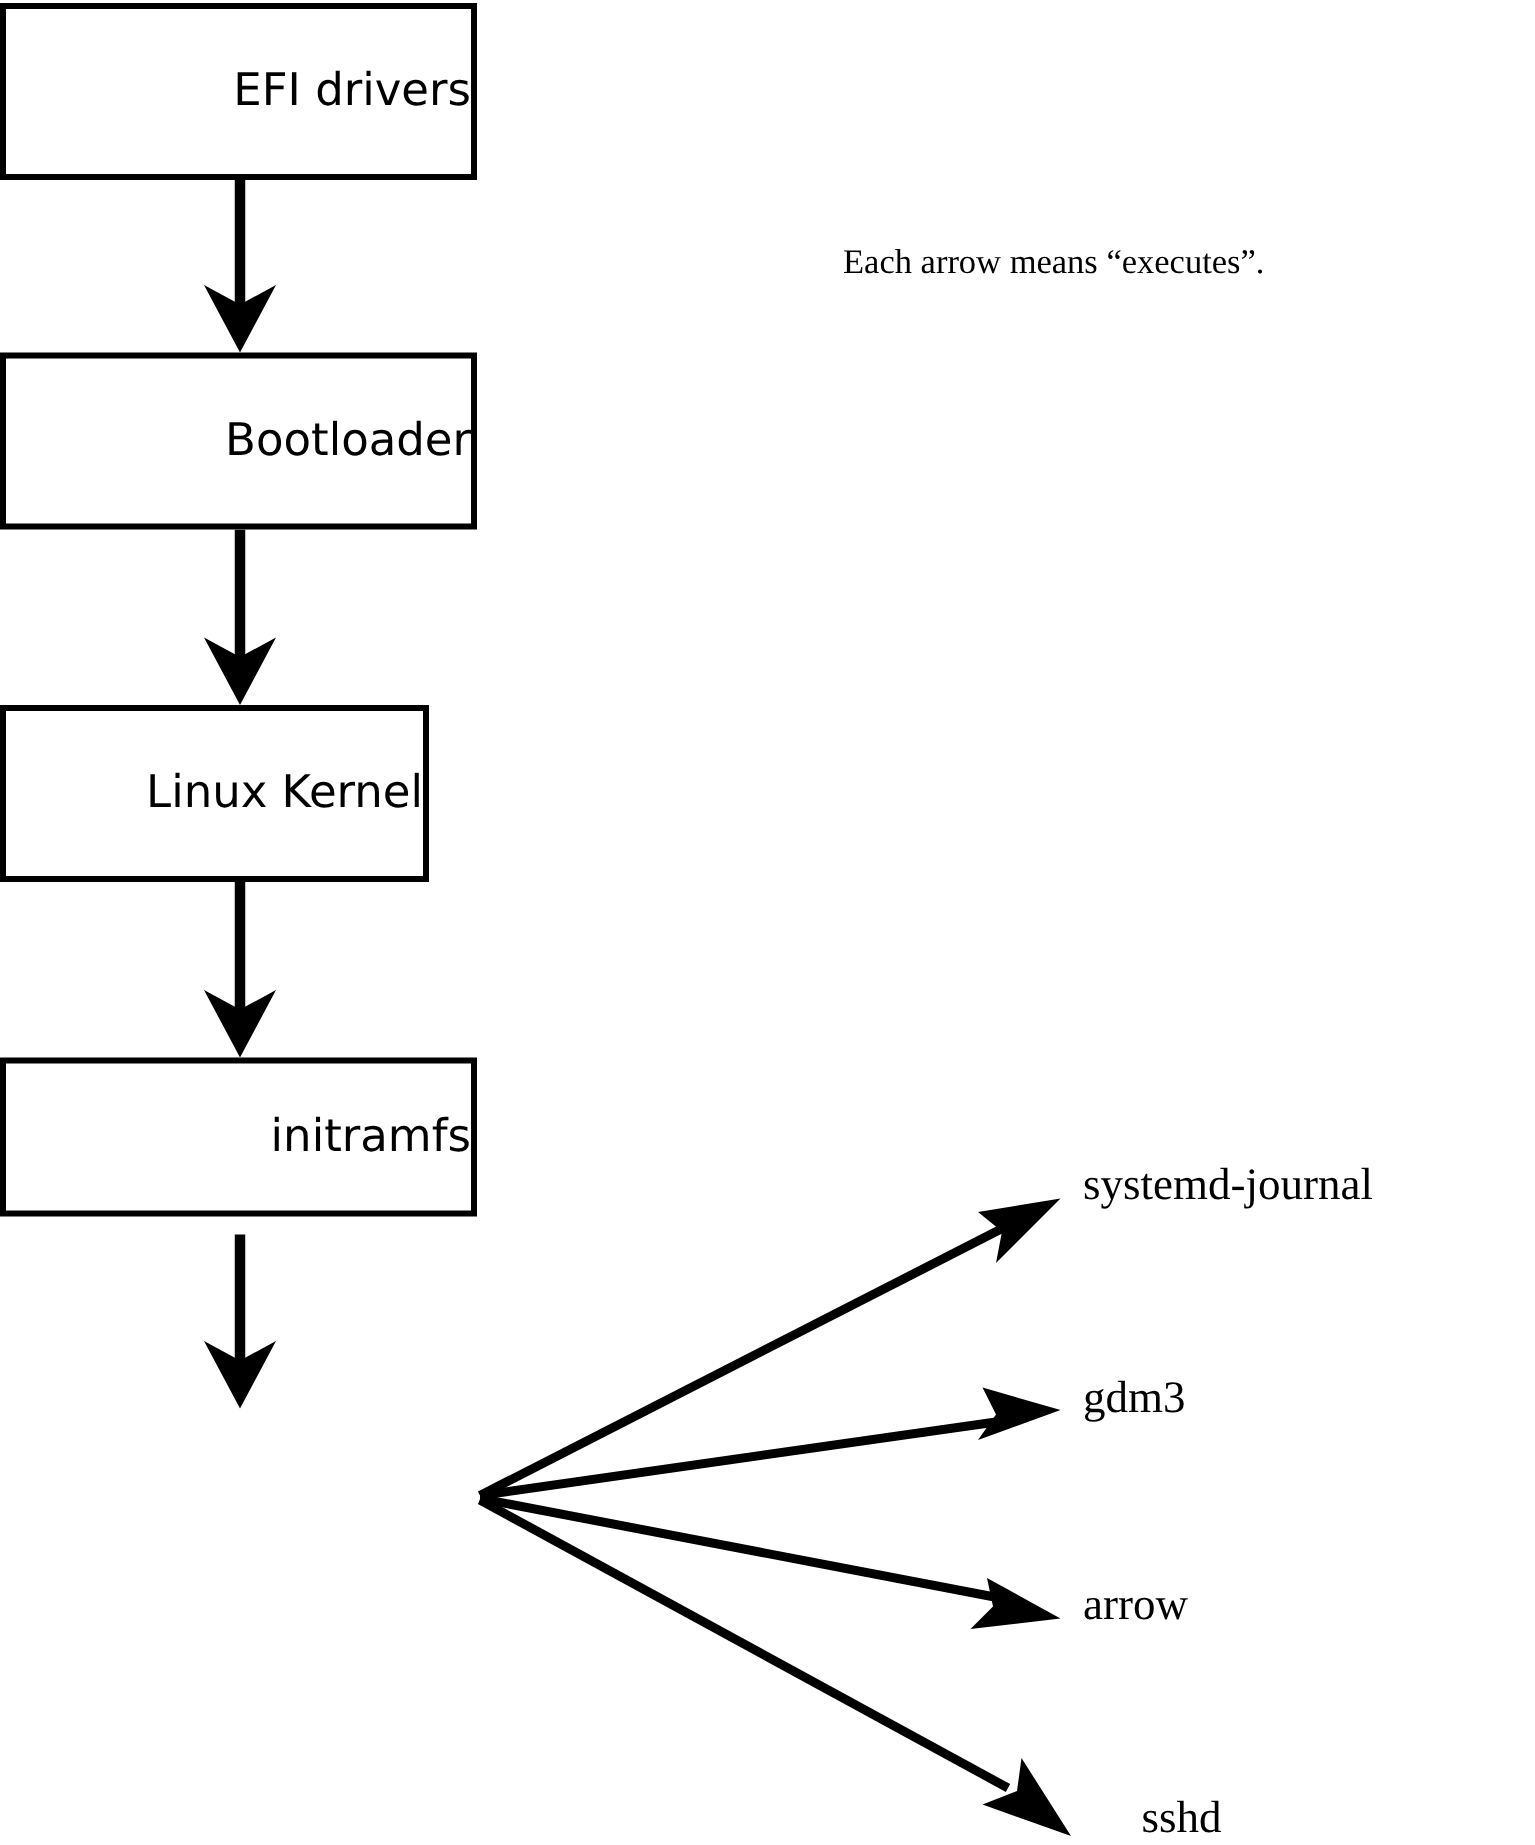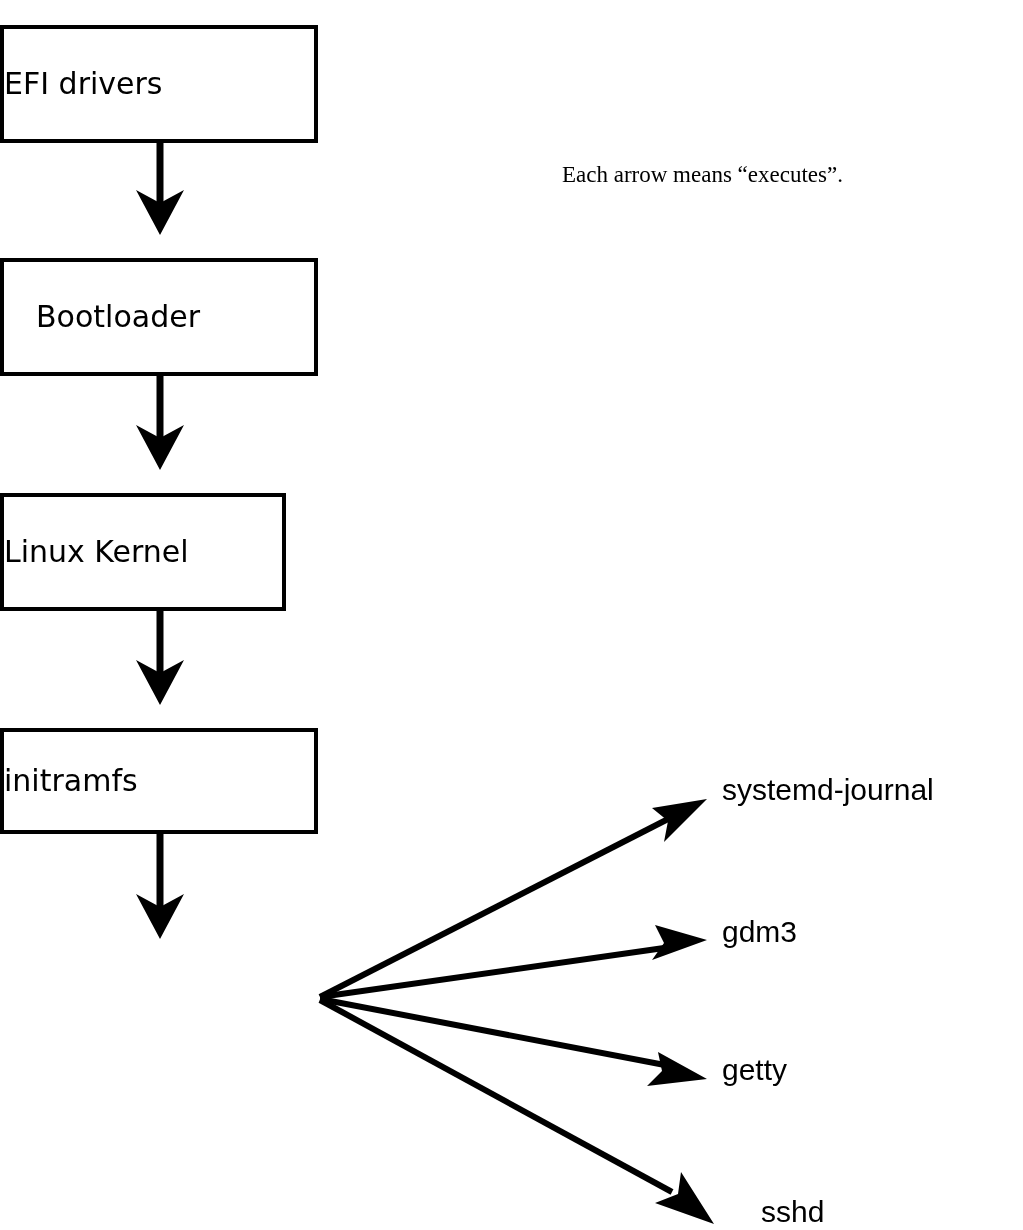--- a/index.html
+++ b/index.html
@@ -34,22 +34,21 @@
   }
 
   
   .node-box {
     position: absolute;
     box-sizing: border-box;
     border: 4px solid #000000;
     background: #ffffff;
     display: flex;
     align-items: center;
-    justify-content: flex-start;
-    margin-top: 23px;
+    justify-content: flex-end;
   }
   .node-label {
     font-family: "DejaVu Sans", sans-serif;
     font-size: 30px;
     line-height: 1;
     color: #000000;
     white-space: nowrap;
   }
 
   #box-efi-drivers   { left: 0px; top: 2px;   width: 318px; height: 118px; }
@@ -59,22 +58,22 @@
   #box-systemd       { left: 0px; top: 939px; width: 318px; height: 118px; }
 
   
   .leaf-label {
     position: absolute;
     font-size: 30px;
     line-height: 1;
     color: #000000;
     white-space: nowrap;
   }
-  .leaf-label.mono { font-family: Liberation Sans, sans-serif; }
-  .leaf-label.sans { font-family: Liberation Sans, sans-serif; }
+  .leaf-label.mono { font-family: Liberation Serif, serif; }
+  .leaf-label.sans { font-family: Liberation Serif, serif; }
 
   #leaf-0 { left: 722px; top: 775px; }
   #leaf-1 { left: 722px; top: 917px; }
   #leaf-2 { left: 722px; top: 1055px; }
   #leaf-3 { left: 713px; top: 1197px; margin-left: 48px; }
 
   
   #legend-note {
     position: absolute;
     left: 562px;
@@ -149,19 +148,19 @@
 
   <div class="node-box" id="box-initramfs">
     <span class="node-label">initramfs</span>
   </div>
 
 
   <span class="leaf-label mono" id="leaf-0">systemd-journal</span>
 
   <span class="leaf-label sans" id="leaf-1">gdm3</span>
 
-  <span class="leaf-label mono" id="leaf-2">getty</span>
+  <span class="leaf-label mono" id="leaf-2">arrow</span>
 
   <span class="leaf-label sans" id="leaf-3">sshd</span>
 
   <div id="legend-note">Each arrow means “executes”.</div>
 
 </div>
 
 </body></html>

